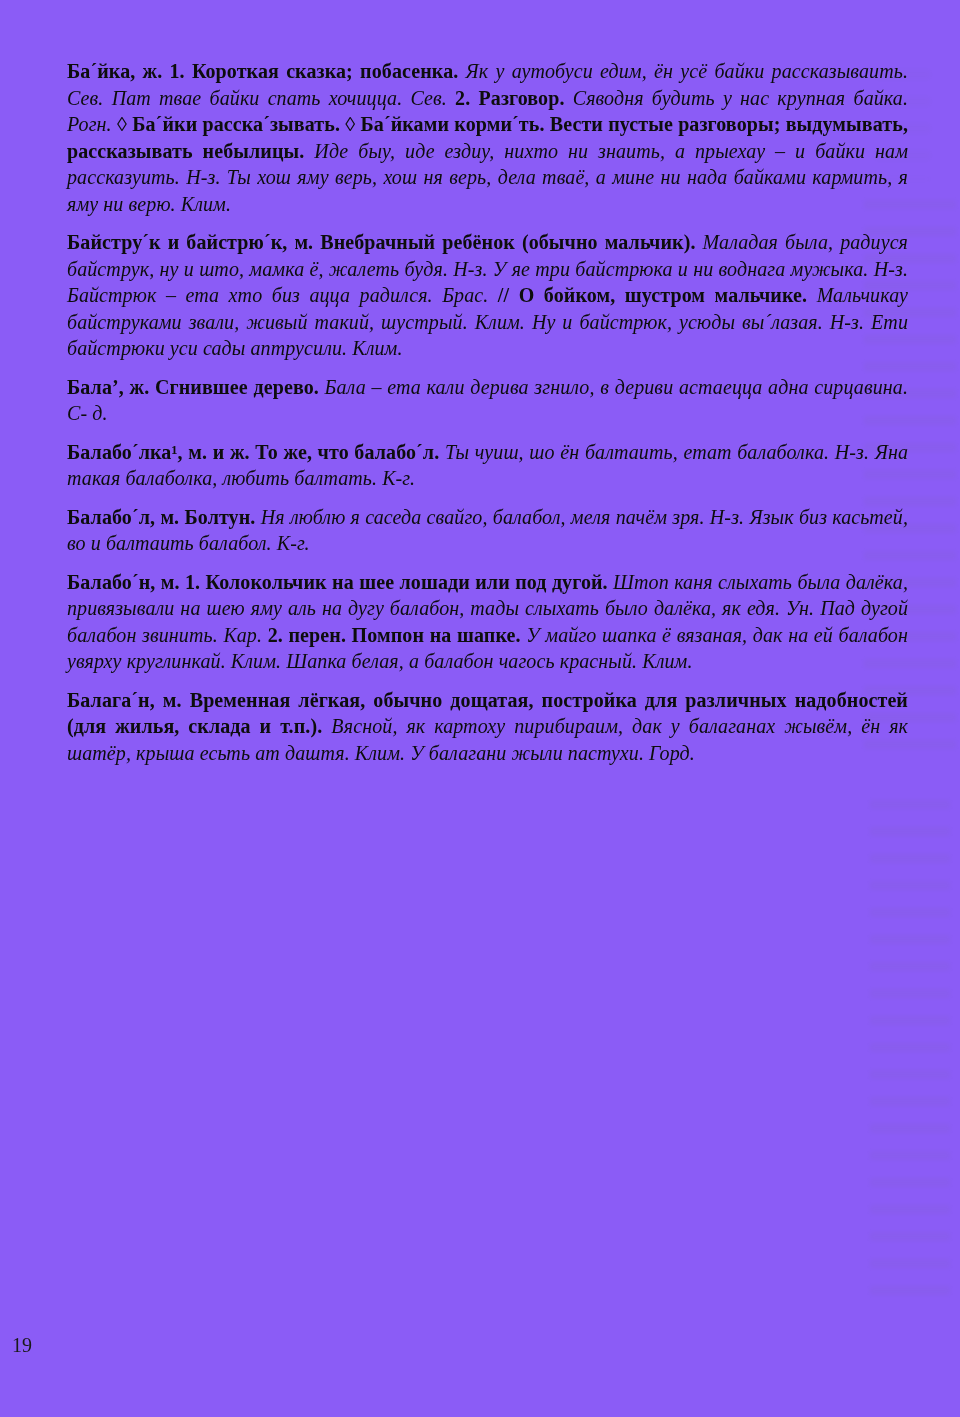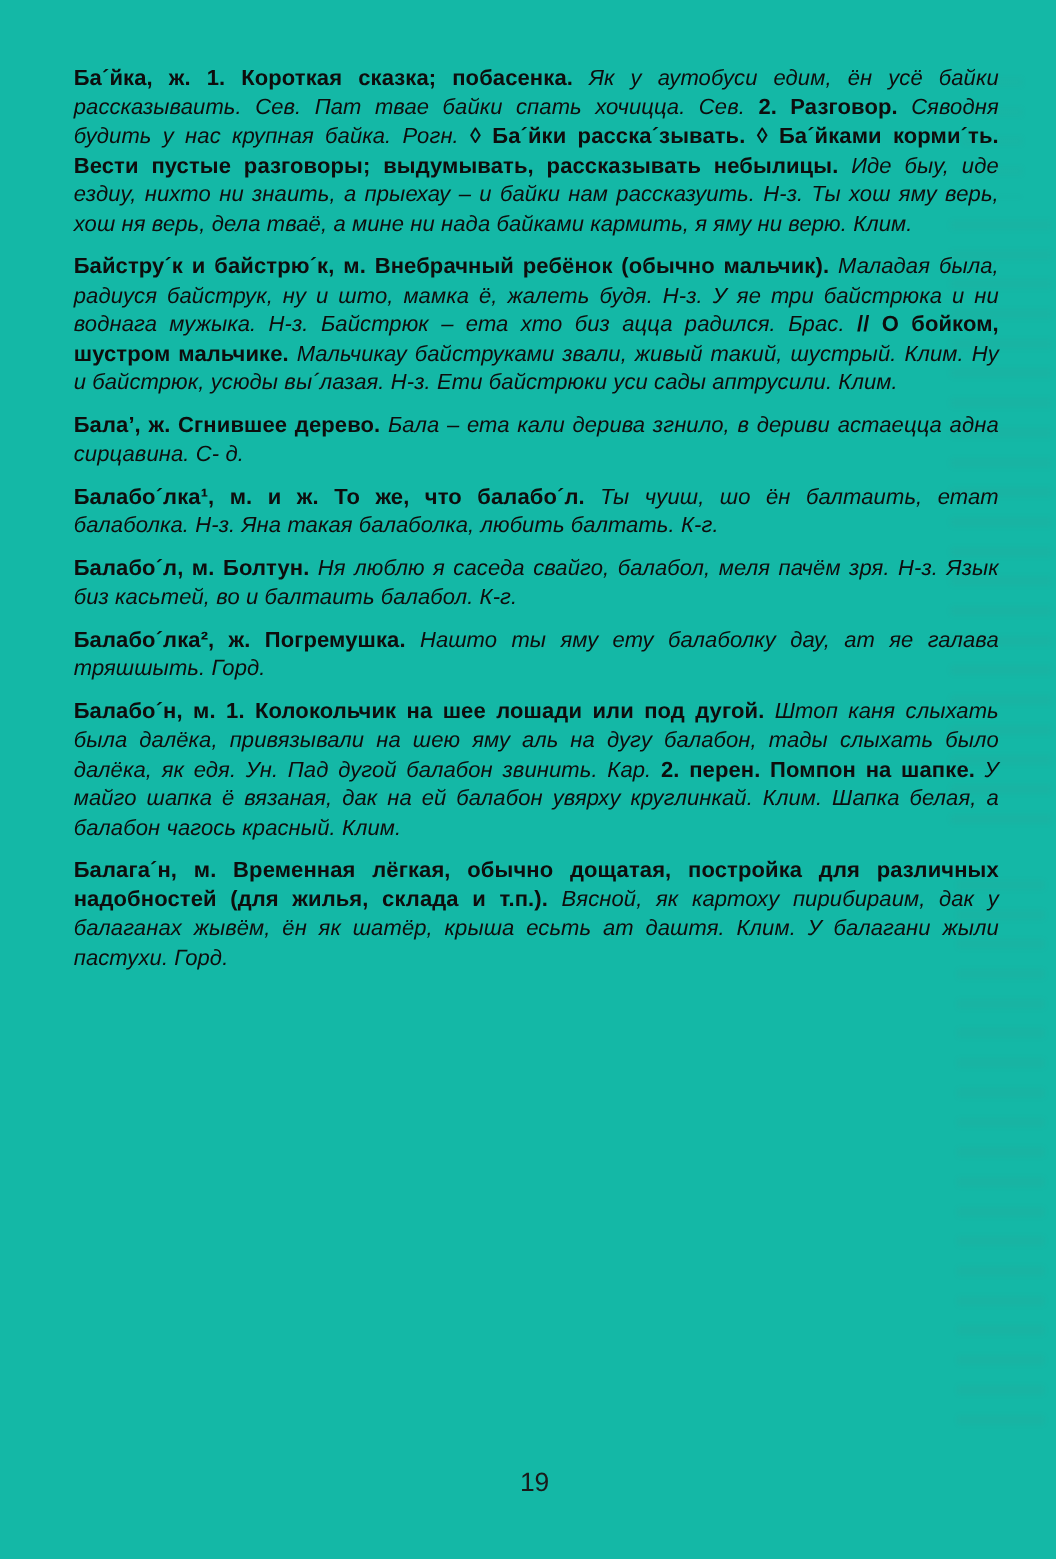--- a/index.html
+++ b/index.html
@@ -4,23 +4,23 @@
 <style>
   html, body {
     margin: 0;
     padding: 0;
     background: #ffffff;
   }
   .page {
     position: relative;
     width: 960px;
     height: 1417px;
-    background: #14b8a6;
+    background: #8b5cf6;
     overflow: hidden;
-    font-family: Liberation Sans, sans-serif;
+    font-family: Liberation Serif, serif;
     color: #0d0d0d;
   }
   .content {
     position: absolute;
     left: 67px;
     top: 58px;
     width: 841px;
     font-size: 20px;
     line-height: 26.5px;
     text-align: justify;
@@ -29,22 +29,21 @@
   p.entry {
     margin: 0 0 12px 0;
   }
   .bold   { font-weight: bold; }
   .italic { font-style: italic; }
   .page-number {
     position: absolute;
     left: 12px;
     right: 0;
     top: 1334px;
-    text-align: center;
-    font-size: 24px;
+    font-size: 20px;
     color: #1a1a1a;
   }
   
   .bleed {
     position: absolute;
     pointer-events: none;
     filter: blur(2.2px);
     opacity: 0.35;
     background: repeating-linear-gradient(
       to bottom,
@@ -63,19 +62,18 @@
   <div class="bleed bleed-a"></div>
   <div class="bleed bleed-b"></div>
   <div class="bleed bleed-c"></div>
 
   <main class="content">
       <p class="entry"><span class="bold">Ба´йка, ж. 1. Короткая сказка; побасенка. </span><span class="italic">Як у аутобуси едим, ён усё байки рассказываить. Сев. Пат твае байки спать хочицца. Сев. </span><span class="bold">2. Разговор. </span><span class="italic">Сяводня будить у нас крупная байка. Рогн. </span><span class="bold">◊ Ба´йки расска´зывать. ◊ Ба´йками корми´ть. Вести пустые разговоры; выдумывать, рассказывать небылицы. </span><span class="italic">Иде быу, иде ездиу, нихто ни знаить, а прыехау – и байки нам рассказуить. Н-з. Ты хош яму верь, хош ня верь, дела тваё, а мине ни нада байками кармить, я яму ни верю. Клим.</span></p>
       <p class="entry"><span class="bold">Байстру´к и байстрю´к, м. Внебрачный ребёнок (обычно мальчик). </span><span class="italic">Маладая была, радиуся байструк, ну и што, мамка ё, жалеть будя. Н-з. У яе три байстрюка и ни воднага мужыка. Н-з. Байстрюк – ета хто биз ацца радился. Брас. </span><span class="bold">// О бойком, шустром мальчике. </span><span class="italic">Мальчикау байструками звали, живый такий, шустрый. Клим. Ну и байстрюк, усюды вы´лазая. Н-з. Ети байстрюки уси сады аптрусили. Клим.</span></p>
       <p class="entry"><span class="bold">Бала’, ж. Сгнившее дерево. </span><span class="italic">Бала – ета кали дерива згнило, в дериви астаецца адна сирцавина. С- д.</span></p>
       <p class="entry"><span class="bold">Балабо´лка¹, м. и ж. То же, что балабо´л. </span><span class="italic">Ты чуиш, шо ён балтаить, етат балаболка. Н-з. Яна такая балаболка, любить балтать. К-г.</span></p>
       <p class="entry"><span class="bold">Балабо´л, м. Болтун. </span><span class="italic">Ня люблю я саседа свайго, балабол, меля пачём зря. Н-з. Язык биз касьтей, во и балтаить балабол. К-г.</span></p>
-      <p class="entry"><span class="bold">Балабо´лка², ж. Погремушка. </span><span class="italic">Нашто ты яму ету балаболку дау, ат яе галава тряшшыть. Горд.</span></p>
       <p class="entry"><span class="bold">Балабо´н, м. 1. Колокольчик на шее лошади или под дугой. </span><span class="italic">Штоп каня слыхать была далёка, привязывали на шею яму аль на дугу балабон, тады слыхать было далёка, як едя. Ун. Пад дугой балабон звинить. Кар. </span><span class="bold">2. перен. Помпон на шапке. </span><span class="italic">У майго шапка ё вязаная, дак на ей балабон увярху круглинкай. Клим. Шапка белая, а балабон чагось красный. Клим.</span></p>
       <p class="entry"><span class="bold">Балага´н, м. Временная лёгкая, обычно дощатая, постройка для различных надобностей (для жилья, склада и т.п.). </span><span class="italic">Вясной, як картоху пирибираим, дак у балаганах жывём, ён як шатёр, крыша есьть ат даштя. Клим. У балагани жыли пастухи. Горд.</span></p>
     </main>
 
   <div class="page-number">19</div>
 </div>
 
 </body></html>

